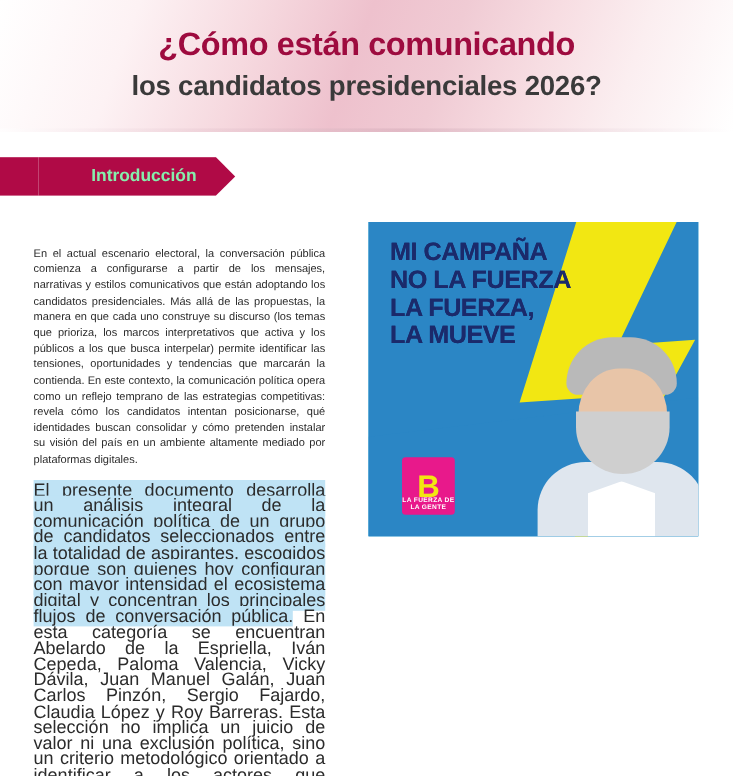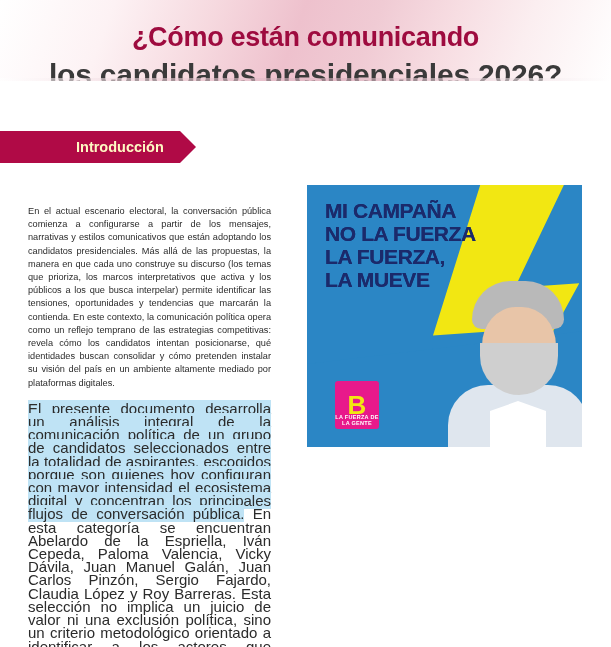--- a/index.html
+++ b/index.html
@@ -12,21 +12,21 @@
     background: #ffffff;
     font-family: "Liberation Sans", sans-serif;
     overflow: hidden;
     position: relative;
   }
 
   
   .header-banner {
     position: relative;
     width: 611px;
-    height: 81px;
+    height: 110px;
     background: linear-gradient(110deg,
         #ffffff 0%,
         #fdf2f4 18%,
         #f6d9df 34%,
         #eec1cd 48%,
         #f0cbd4 60%,
         #f7dde2 72%,
         #fbeef0 84%,
         #ffffff 100%);
     overflow: hidden;
@@ -47,38 +47,38 @@
     font-size: 27px;
     font-weight: bold;
     color: #9e0b3f;
     letter-spacing: -0.3px;
   }
   .header-title-2 {
     position: absolute;
     top: 58px;
     left: 0; right: 0;
     text-align: center;
-    font-size: 30px;
+    font-size: 23px;
     font-weight: bold;
     color: #3a3a3a;
     letter-spacing: -0.2px;
   }
 
   
   .section-tab-wrap {
     position: absolute;
     top: 131px;
     left: 32px;
     height: 32px;
     display: flex;
     align-items: stretch;
   }
   .section-tab {
     background: #b00a46;
-    color: #fef9c3;
+    color: #86efac;
     font-size: 14.5px;
     font-weight: bold;
     display: flex;
     align-items: center;
     padding: 0 16px 0 44px;
     height: 32px;
     box-sizing: border-box;
   }
   .section-tab-arrow {
     width: 0;

